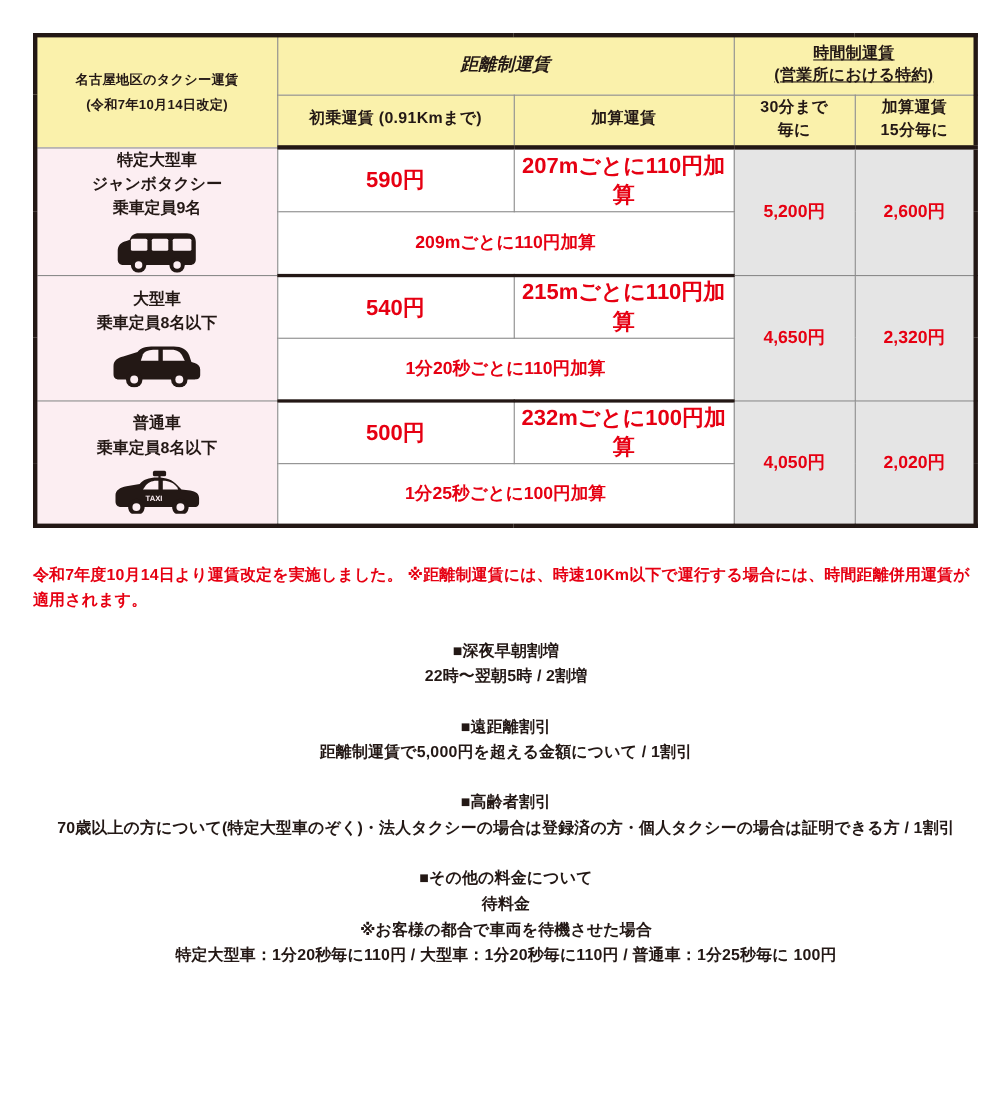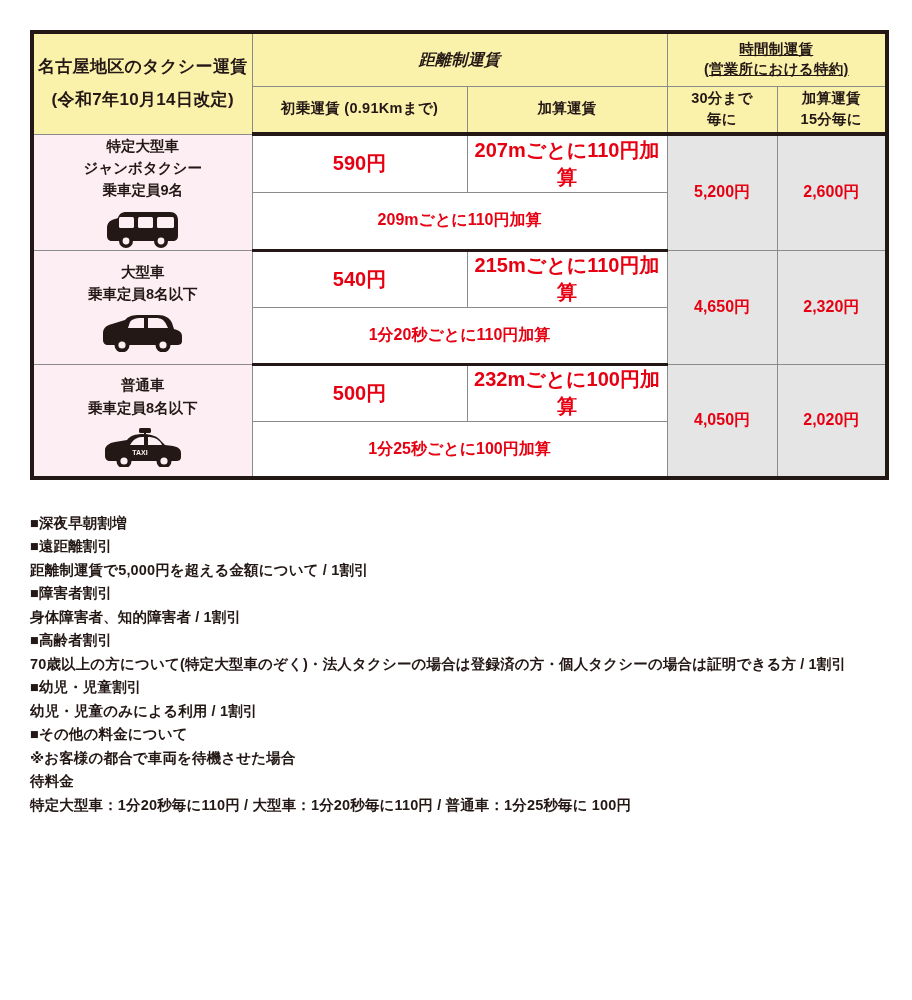--- a/index.html
+++ b/index.html
@@ -53,21 +53,21 @@
     font-size: 15px;
     line-height: 1.5;
     letter-spacing: 0.02em;
   }
   .hdr-sub {
     font-size: 14.5px;
     height: 48px;
     padding: 4px 2px;
   }
   .hdr-corner {
-    font-size: 17px;
+    font-size: 12px;
     line-height: 1.9;
     padding: 10px 4px;
   }
   .hdr-big {
     font-size: 16px;
     height: 54px;
     font-style: italic;
   }
   .hdr-small2 {
     font-size: 14.5px;
@@ -129,25 +129,27 @@
     width: 860px;
   }
   .note-red {
     color: #e60012;
     font-size: 14.5px;
     font-weight: bold;
     line-height: 1.62;
     letter-spacing: 0.01em;
   }
   .note-block {
+    margin-top: 22px;
     font-size: 14.5px;
     font-weight: bold;
     color: #231815;
     line-height: 1.62;
     letter-spacing: 0.01em;
+    text-align: center;
   }
   .note-block .note-title { display: block; }
   .note-block .note-line { display: block; }
 </style>
 </head>
 <body>
 
 <div class="page">
 
   <div class="fare-table-wrap">
@@ -256,46 +258,43 @@
         </tr>
         <tr>
           <td class="val-wide" colspan="2">1分25秒ごとに100円加算</td>
         </tr>
       </tbody>
     </table>
   </div>
 
   <div class="notes">
 
+    <div class="note-red">
+      <span class="note-line">令和7年度10月14日より運賃改定を実施しました。</span>
+      <span class="note-line">※距離制運賃には、時速10Km以下で運行する場合には、時間距離併用運賃が適用されます。</span>
+    </div>
 
     <div class="note-block">
       <span class="note-title">■深夜早朝割増</span>
+      <span class="note-line">22時〜翌朝5時 / 2割増</span>
     </div>
 
     <div class="note-block">
       <span class="note-title">■遠距離割引</span>
       <span class="note-line">距離制運賃で5,000円を超える金額について / 1割引</span>
     </div>
 
-    <div class="note-block">
-      <span class="note-title">■障害者割引</span>
-      <span class="note-line">身体障害者、知的障害者 / 1割引</span>
-    </div>
 
     <div class="note-block">
       <span class="note-title">■高齢者割引</span>
       <span class="note-line">70歳以上の方について(特定大型車のぞく)・法人タクシーの場合は登録済の方・個人タクシーの場合は証明できる方 / 1割引</span>
     </div>
 
-    <div class="note-block">
-      <span class="note-title">■幼児・児童割引</span>
-      <span class="note-line">幼児・児童のみによる利用 / 1割引</span>
-    </div>
 
     <div class="note-block">
       <span class="note-title">■その他の料金について</span>
+      <span class="note-line">待料金</span>
       <span class="note-line">※お客様の都合で車両を待機させた場合</span>
-      <span class="note-line">待料金</span>
       <span class="note-line">特定大型車：1分20秒毎に110円 / 大型車：1分20秒毎に110円 / 普通車：1分25秒毎に 100円</span>
     </div>
 
   </div>
 </div>
 
 </body></html>

